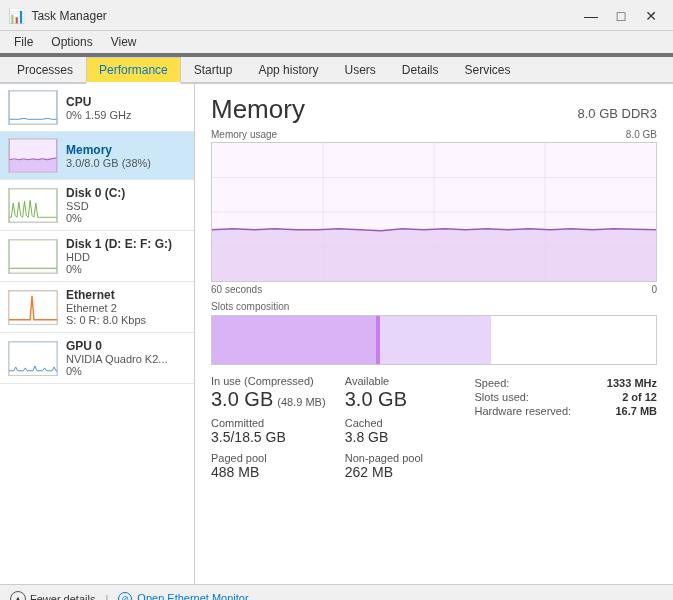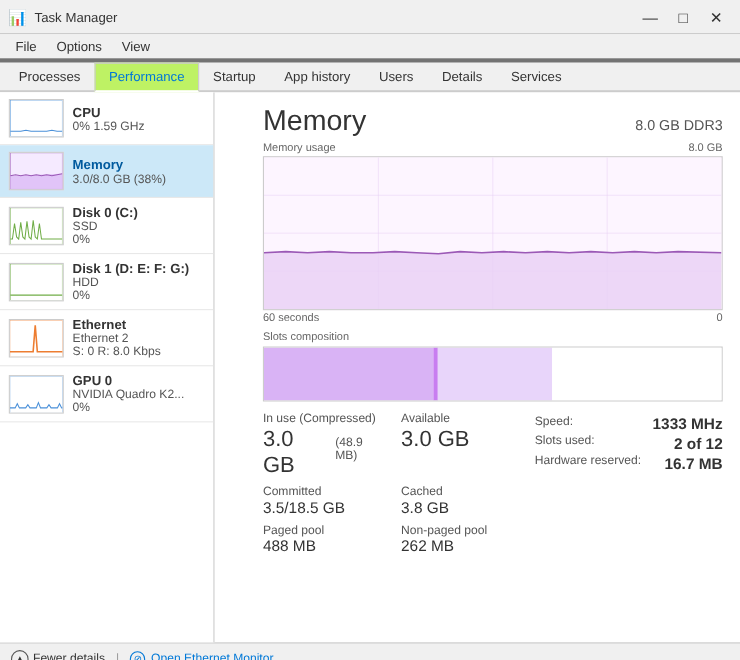--- a/index.html
+++ b/index.html
@@ -38,33 +38,32 @@
     .tab {
       padding: 5px 12px;
       cursor: pointer;
       font-size: 12px;
       color: #333;
       border: 1px solid transparent;
       border-bottom: none;
       margin-bottom: -2px;
     }
     .tab.active {
-      background: #bef264;
+      background: #fde047;
       border-color: #ccc;
       border-bottom: 2px solid white;
       font-weight: 500;
       color: #0078d7;
     }
 
     
     .main-content {
       display: flex;
       height: calc(600px - 100px);
       background: white;
-      gap: 28px;
     }
 
     
     .sidebar {
       width: 195px;
       border-right: 1px solid #ccc;
       overflow-y: auto;
       background: white;
     }
     .sidebar-item {
@@ -154,21 +153,21 @@
     .comp-inuse { background: #d9b3f5; }
     .comp-modified { background: #c87df0; width: 4px; }
     .comp-standby { background: #e8d5fa; }
     .comp-free { background: white; }
     .stat-block { }
     .stat-label { font-size: 11px; color: #555; }
     .stat-value { font-size: 20px; font-weight: 300; color: #333; line-height: 1.2; }
     .stat-value.medium { font-size: 14px; }
     .right-stat-row { display: flex; justify-content: space-between; margin-bottom: 2px; }
     .right-stat-label { font-size: 11px; color: #555; }
-    .right-stat-value { font-size: 14px; font-weight: 600; color: #333; }
+    .right-stat-value { font-size: 11px; font-weight: 600; color: #333; }
 
     
     .footer {
       border-top: 1px solid #ccc;
       padding: 6px 10px;
       display: flex;
       align-items: center;
       gap: 10px;
       background: #f0f0f0;
       font-size: 11px;

